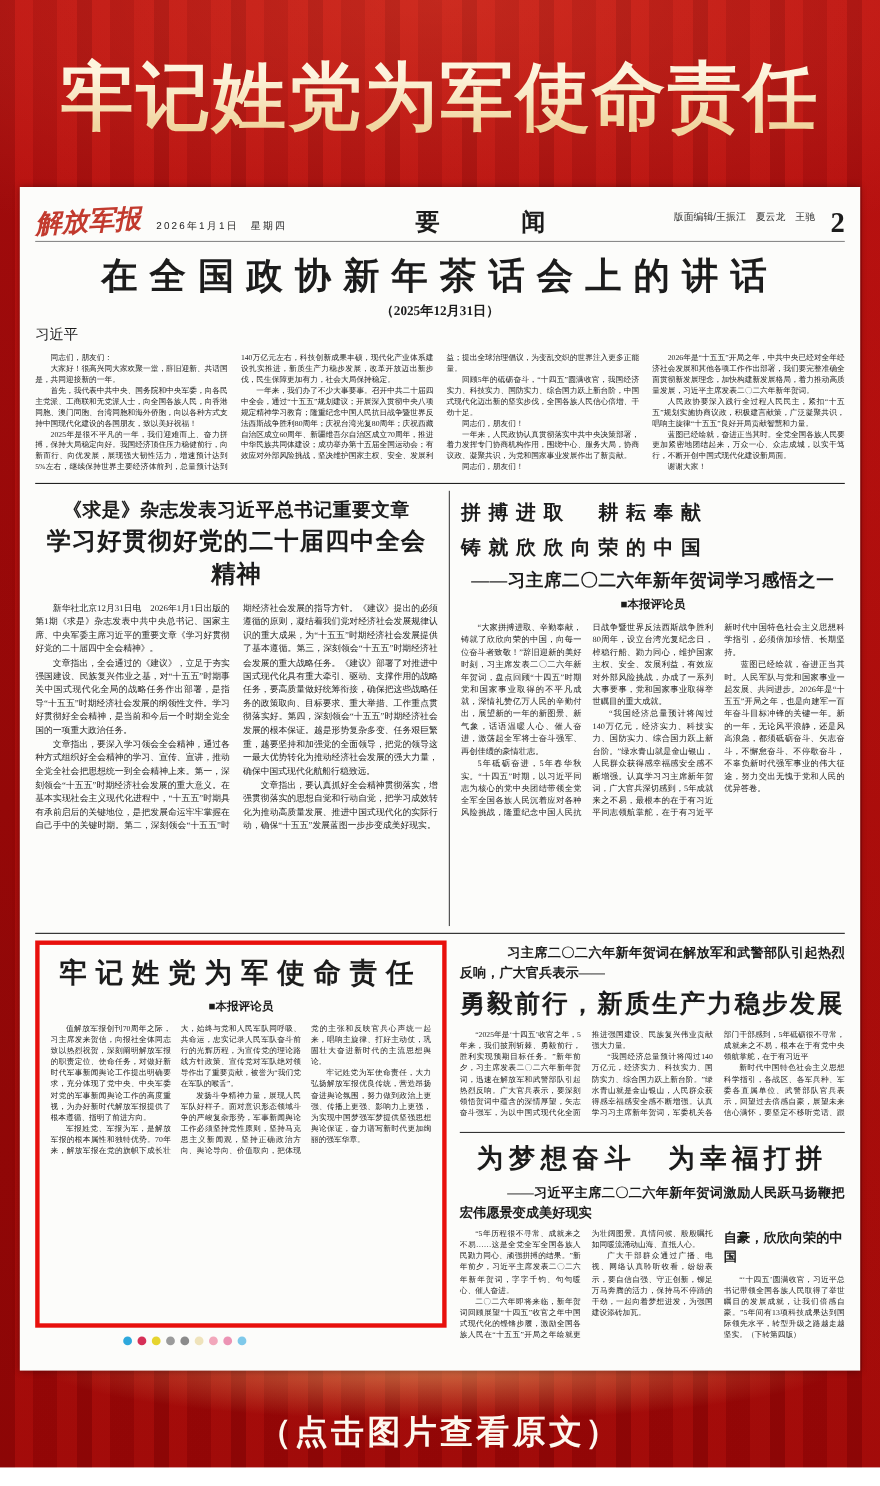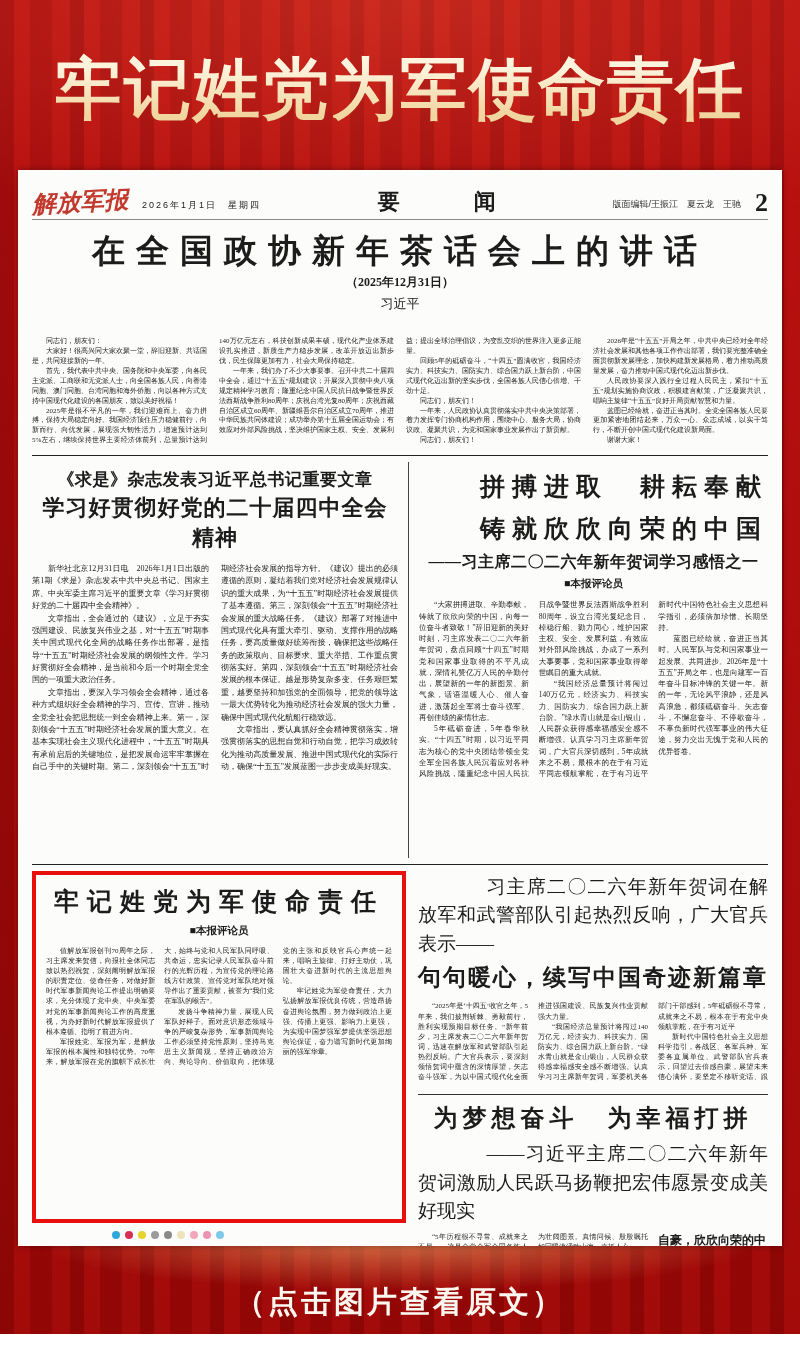--- a/index.html
+++ b/index.html
@@ -32,54 +32,54 @@
     background:#fcfcfa;color:#1c1c1c;box-sizing:border-box;
     padding:8px 14px 6px;overflow:hidden;
     box-shadow:0 0 6px rgba(0,0,0,.35);
   }
 
   .masthead{display:flex;align-items:flex-end;justify-content:space-between;border-bottom:1px solid #8a8a8a;padding-bottom:5px;height:36px;}
   .mast-left{display:flex;align-items:flex-end;}
   .logo{font-family:"Liberation Serif",serif;font-weight:bold;font-style:italic;font-size:24px;color:#c23a2e;transform:rotate(-3deg);display:inline-block;line-height:1;}
   .mast-date{font-size:9px;letter-spacing:2px;color:#222;margin:0 0 2px 14px;}
   .mast-center{font-size:22px;font-weight:900;letter-spacing:26px;text-indent:26px;line-height:1;margin-bottom:1px;}
-  .mast-right{display:flex;align-items:flex-end;}
+  .mast-right{display:flex;}
   .editors{font-size:9px;color:#333;margin-bottom:3px;}
   .pageno{font-size:26px;font-weight:bold;font-family:"Liberation Serif",serif;line-height:.9;margin-left:14px;}
 
   
   .speech h1{font-size:33px;font-weight:900;text-align:center;letter-spacing:11px;margin:12px 0 4px;line-height:1.15;}
   .speech-date{text-align:center;font-size:12px;font-weight:bold;font-family:"Liberation Serif",serif;margin:2px 0 4px;}
-  .speech-author{text-align:center;font-size:13px;font-family:Liberation Sans, sans-serif;margin-bottom:24px;}
+  .speech-author{font-size:13px;font-family:Liberation Sans, sans-serif;margin-bottom:8px;}
   .body{font-family:"Liberation Serif",serif;text-align:justify;overflow:hidden;}
   .body p.para{margin:0;text-indent:2em;}
   .speech-body{column-count:4;column-gap:12px;height:112px;font-size:7px;line-height:1.42;}
 
   .hrule{border:none;border-top:1px solid #222;margin:6px 0;}
   .thin-rule{border:none;border-top:1px solid #333;margin:7px 0;}
 
   
   .middle{display:flex;gap:10px;height:396px;overflow:hidden;}
   .mid-left{width:366px;flex:none;}
   .vrule{width:1px;background:#444;flex:none;}
   .mid-right{flex:1;min-width:0;}
   .kicker{font-size:17px;font-weight:bold;text-align:center;letter-spacing:.5px;margin:6px 0 2px;}
   .mid-left h2{font-size:22px;font-weight:900;text-align:center;letter-spacing:1px;margin:2px 0 10px;}
   .qiushi-body{column-count:2;column-gap:12px;height:322px;font-size:8px;line-height:1.55;}
-  .pinbo-h{font-size:25px;font-weight:900;text-align:right;letter-spacing:7px;line-height:1.35;margin:8px 0 2px;}
+  .pinbo-h{font-size:18px;font-weight:900;text-align:left;letter-spacing:7px;line-height:1.35;margin:8px 0 2px;}
   .pinbo-sub{font-size:16px;font-weight:bold;font-family:"Liberation Serif",serif;text-align:center;letter-spacing:.5px;margin:7px 0 2px;}
   .byline{font-size:10.5px;text-align:center;font-weight:bold;font-family:"Liberation Serif",serif;margin:4px 0 8px;}
   .pinbo-body{column-count:3;column-gap:10px;height:258px;font-size:7.5px;line-height:1.5;}
 
   
   .bottom{display:flex;gap:12px;margin-top:2px;}
   .bottom-left{width:374px;flex:none;}
   .redbox{border:4px solid #e8100c;padding:8px 10px 6px;height:352px;box-sizing:border-box;overflow:hidden;}
   .redbox h2{font-size:25px;font-weight:900;text-align:center;letter-spacing:8px;margin:4px 0 8px;line-height:1.15;}
-  .sub-serif{font-size:19px;font-weight:normal;font-family:"Liberation Serif",serif;line-height:1.5;text-align:justify;margin:0 0 4px;}
+  .sub-serif{font-size:12px;font-weight:bold;font-family:"Liberation Serif",serif;line-height:1.5;text-align:justify;margin:0 0 4px;}
   .laoji-sub{text-indent:4.2em;}
   .laoji-body{column-count:3;column-gap:9px;height:222px;font-size:7px;line-height:1.45;}
   .dots{display:flex;gap:5px;margin:8px 0 0 80px;}
   .dot{width:8px;height:8px;border-radius:50%;flex:none;}
 
   .bottom-right{flex:1;min-width:0;}
   .yongyi-kicker{text-indent:3.6em;margin:2px 0 4px;}
   .yongyi-h{font-size:23px;font-weight:900;text-align:center;letter-spacing:2px;margin:2px 0 8px;}
   .yongyi-body{column-count:3;column-gap:10px;height:86px;font-size:7px;line-height:1.45;}
   .meng-h{font-size:24px;font-weight:900;text-align:center;letter-spacing:5px;margin:4px 0 6px;}
@@ -122,21 +122,21 @@
         <div>
             <p class="para">同志们，朋友们：</p>
             <p class="para">大家好！很高兴同大家欢聚一堂，辞旧迎新、共话国是，共同迎接新的一年。</p>
             <p class="para">首先，我代表中共中央、国务院和中央军委，向各民主党派、工商联和无党派人士，向全国各族人民，向香港同胞、澳门同胞、台湾同胞和海外侨胞，向以各种方式支持中国现代化建设的各国朋友，致以美好祝福！</p>
             <p class="para">2025年是很不平凡的一年，我们迎难而上、奋力拼搏，保持大局稳定向好。我国经济顶住压力稳健前行，向新而行、向优发展，展现强大韧性活力，增速预计达到5%左右，继续保持世界主要经济体前列，总量预计达到140万亿元左右，科技创新成果丰硕，现代化产业体系建设扎实推进，新质生产力稳步发展，改革开放迈出新步伐，民生保障更加有力，社会大局保持稳定。</p>
             <p class="para">一年来，我们办了不少大事要事。召开中共二十届四中全会，通过“十五五”规划建议；开展深入贯彻中央八项规定精神学习教育；隆重纪念中国人民抗日战争暨世界反法西斯战争胜利80周年；庆祝台湾光复80周年；庆祝西藏自治区成立60周年、新疆维吾尔自治区成立70周年，推进中华民族共同体建设；成功举办第十五届全国运动会；有效应对外部风险挑战，坚决维护国家主权、安全、发展利益；提出全球治理倡议，为变乱交织的世界注入更多正能量。</p>
             <p class="para">回顾5年的砥砺奋斗，“十四五”圆满收官，我国经济实力、科技实力、国防实力、综合国力跃上新台阶，中国式现代化迈出新的坚实步伐，全国各族人民信心倍增、干劲十足。</p>
             <p class="para">同志们，朋友们！</p>
             <p class="para">一年来，人民政协认真贯彻落实中共中央决策部署，着力发挥专门协商机构作用，围绕中心、服务大局，协商议政、凝聚共识，为党和国家事业发展作出了新贡献。</p>
             <p class="para">同志们，朋友们！</p>
-            <p class="para">2026年是“十五五”开局之年，中共中央已经对全年经济社会发展和其他各项工作作出部署，我们要完整准确全面贯彻新发展理念，加快构建新发展格局，着力推动高质量发展，奋力推动中国式现代化迈出新步伐。</p>
+            <p class="para">2026年是“十五五”开局之年，中共中央已经对全年经济社会发展和其他各项工作作出部署，我们要完整准确全面贯彻新发展理念，加快构建新发展格局，着力推动高质量发展，习近平主席发表二〇二六年新年贺词。</p>
             <p class="para">人民政协要深入践行全过程人民民主，紧扣“十五五”规划实施协商议政，积极建言献策，广泛凝聚共识，唱响主旋律“十五五”良好开局贡献智慧和力量。</p>
             <p class="para">蓝图已经绘就，奋进正当其时。全党全国各族人民要更加紧密地团结起来，万众一心、众志成城，以实干笃行，不断开创中国式现代化建设新局面。</p>
             <p class="para">谢谢大家！</p>
           </div>
 
       </div>
     </section>
 
     <hr class="hrule">
 
@@ -190,21 +190,21 @@
             <span class="dot" style="background: rgb(239, 227, 187);"></span>
             <span class="dot" style="background: rgb(242, 167, 187);"></span>
             <span class="dot" style="background: rgb(236, 147, 180);"></span>
             <span class="dot" style="background: rgb(127, 201, 234);"></span>
           </div>
       </div>
 
       <div class="bottom-right">
         <article>
           <div class="sub-serif yongyi-kicker">习主席二〇二六年新年贺词在解放军和武警部队引起热烈反响，广大官兵表示——</div>
-          <h2 class="yongyi-h">句句暖心，续写中国奇迹新篇章</h2>
+          <h2 class="yongyi-h">勇毅前行，新质生产力稳步发展</h2>
           <div class="body yongyi-body">
               <p class="para">“2025年是‘十四五’收官之年，5年来，我们披荆斩棘、勇毅前行，胜利实现预期目标任务。”新年前夕，习主席发表二〇二六年新年贺词，迅速在解放军和武警部队引起热烈反响。广大官兵表示，要深刻领悟贺词中蕴含的深情厚望，矢志奋斗强军，为以中国式现代化全面推进强国建设、民族复兴伟业贡献强大力量。</p>
               <p class="para">“我国经济总量预计将闯过140万亿元，经济实力、科技实力、国防实力、综合国力跃上新台阶。”绿水青山就是金山银山，人民群众获得感幸福感安全感不断增强。认真学习习主席新年贺词，军委机关各部门干部感到，5年砥砺很不寻常，成就来之不易，根本在于有党中央领航掌舵，在于有习近平</p>
               <p class="para">新时代中国特色社会主义思想科学指引，各战区、各军兵种、军委各直属单位、武警部队官兵表示，回望过去倍感自豪，展望未来信心满怀，要坚定不移听党话、跟党走，锚定建军一百年奋斗目标，勠力同心、真抓实干，努力创造无愧于党和人民、无愧于时代的新业绩。（下转第四版）</p>
             </div>
         </article>
 
         <hr class="thin-rule">
 
         <article>

